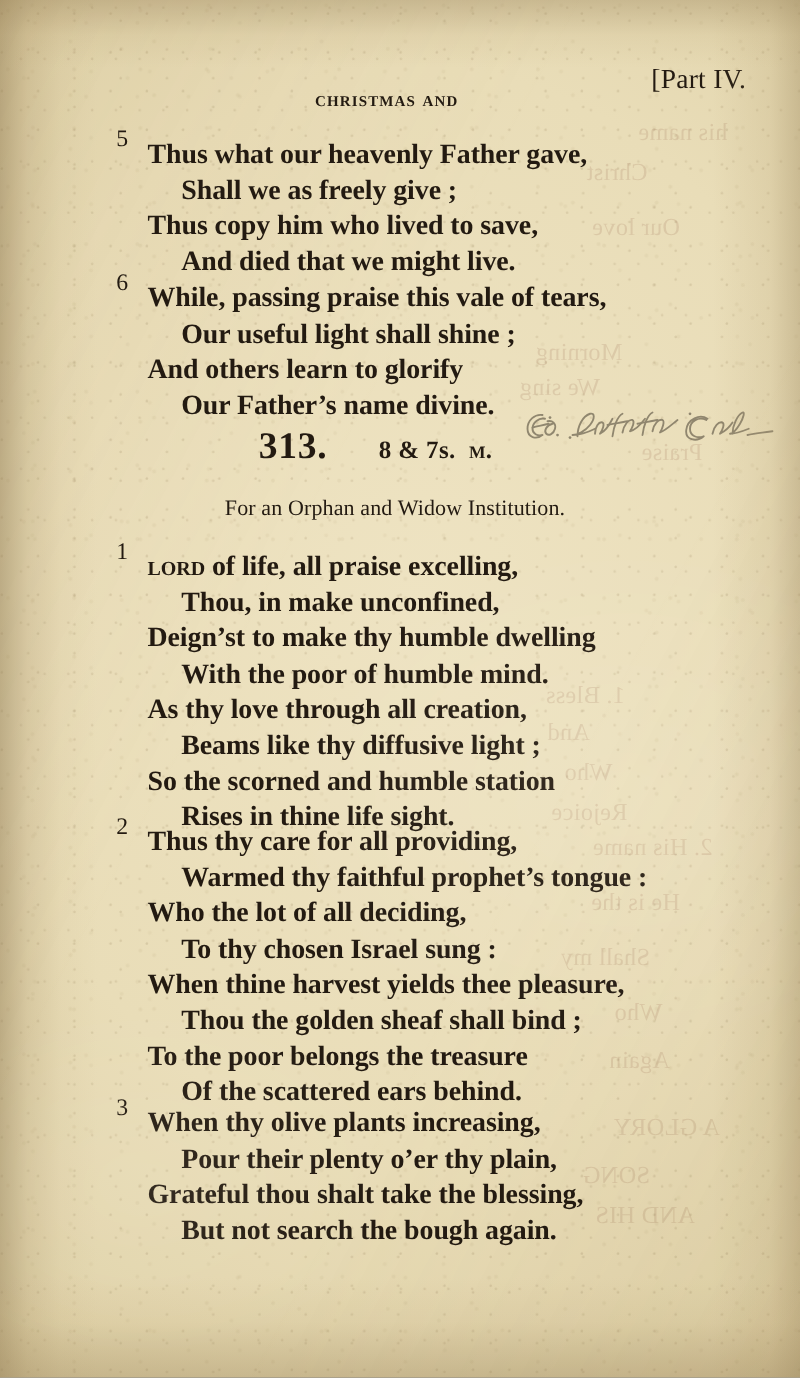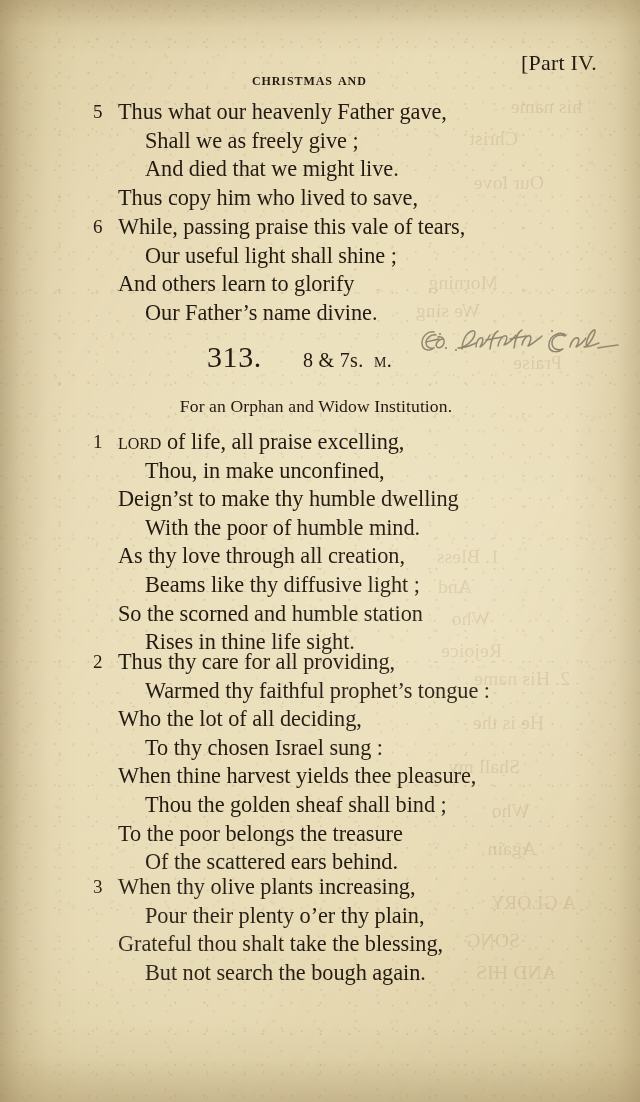--- a/index.html
+++ b/index.html
@@ -131,39 +131,41 @@
   .st-num {
     position: absolute;
     left: 93px;
     top: 0;
     font-size: 19px;
     line-height: 28.6px;
   }
   .st-lines {
     position: absolute;
     left: 118px;
-    top: 0;
+    top: 11px;
+    font-weight: bold;
   }
   .ln {
     font-size: 22.3px;
     line-height: 28.6px;
     white-space: nowrap;
     letter-spacing: -.05px;
   }
   .ln.ind { padding-left: 27px; }
   .sc {
     font-variant: small-caps;
     text-transform: lowercase;
   }
 
   .hymn-head {
     position: absolute;
     left: 0; right: 0;
     top: 340px;
     height: 40px;
+    font-weight: bold;
   }
   .hymn-no {
     position: absolute;
     left: 207px;
     top: 0;
     font-size: 30px;
     letter-spacing: .6px;
   }
   .hymn-meter {
     position: absolute;
@@ -253,22 +255,22 @@
     <div class="running-head">
       <div class="rh-title">CHRISTMAS AND</div>
       <div class="rh-part">[Part IV.</div>
     </div>
 
     <div class="stanza" id="stanza-5" style="top:98px;">
       <div class="st-num">5</div>
       <div class="st-lines">
         <div class="ln">Thus what our heavenly Father gave,</div>
         <div class="ln ind">Shall we as  freely give ;</div>
+        <div class="ln">Thus copy him who lived to save,</div>
         <div class="ln ind">And died that we might live.</div>
-        <div class="ln">Thus copy him who lived to save,</div>
       </div>
     </div>
 
     <div class="stanza" id="stanza-6" style="top:213px;">
       <div class="st-num">6</div>
       <div class="st-lines">
         <div class="ln">While, passing praise this vale of tears,</div>
         <div class="ln ind">Our useful light shall shine ;</div>
         <div class="ln">And  others learn to glorify</div>
         <div class="ln ind">Our Father’s name divine.</div>

